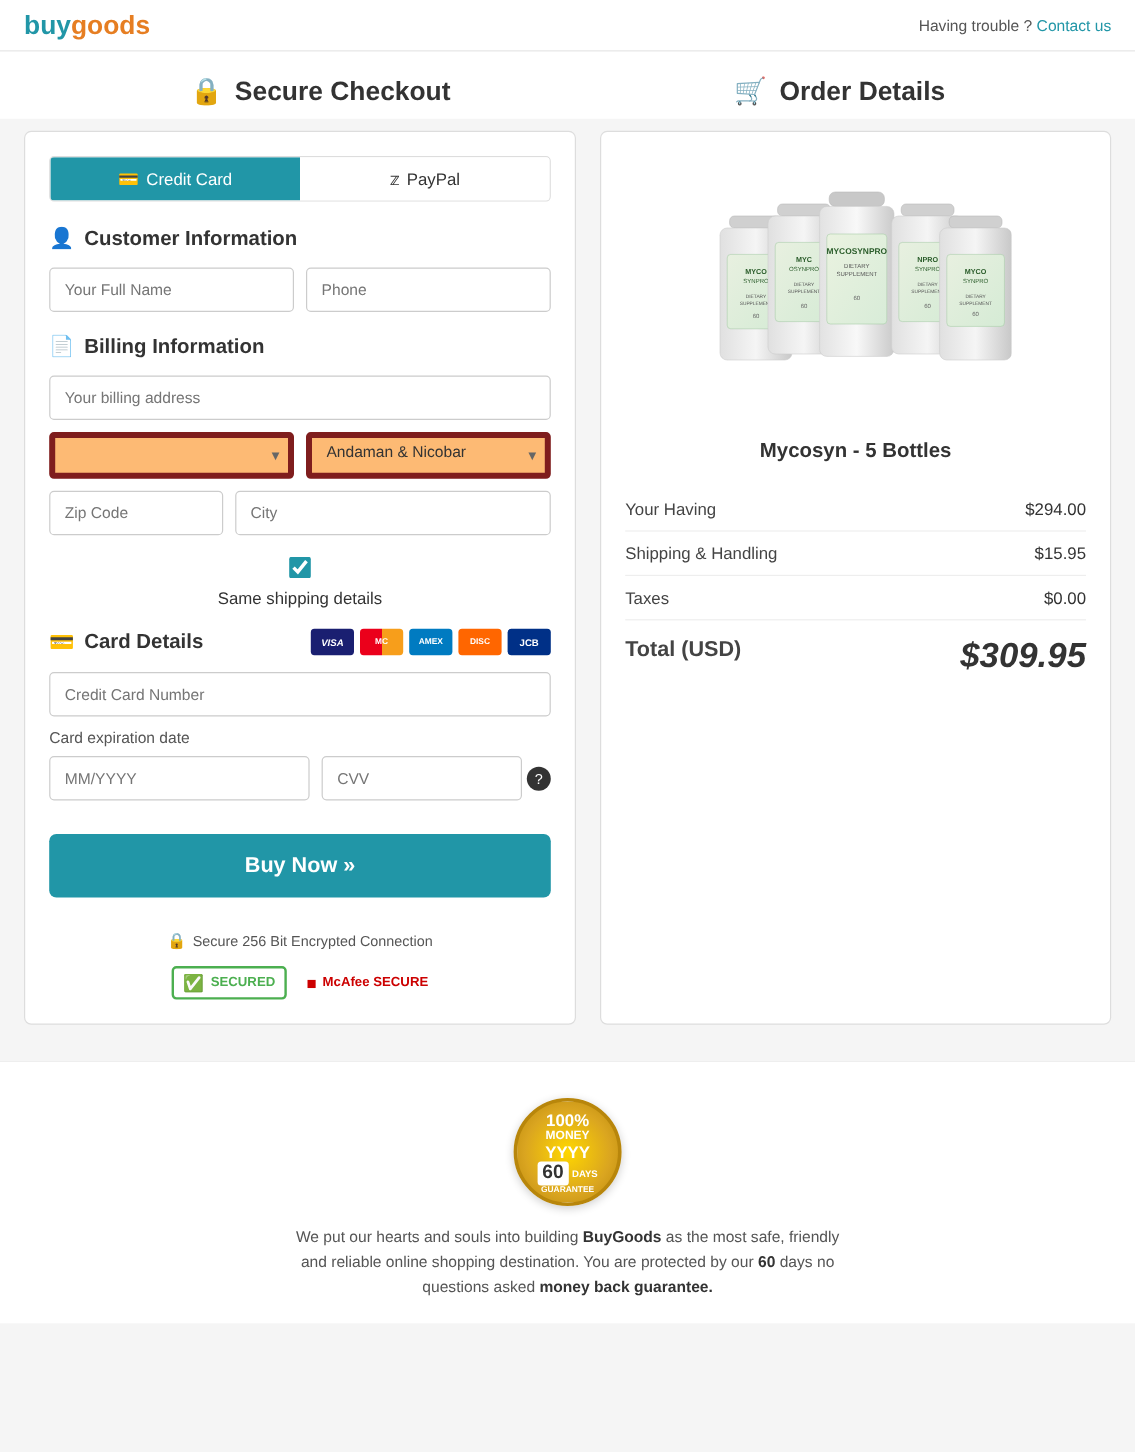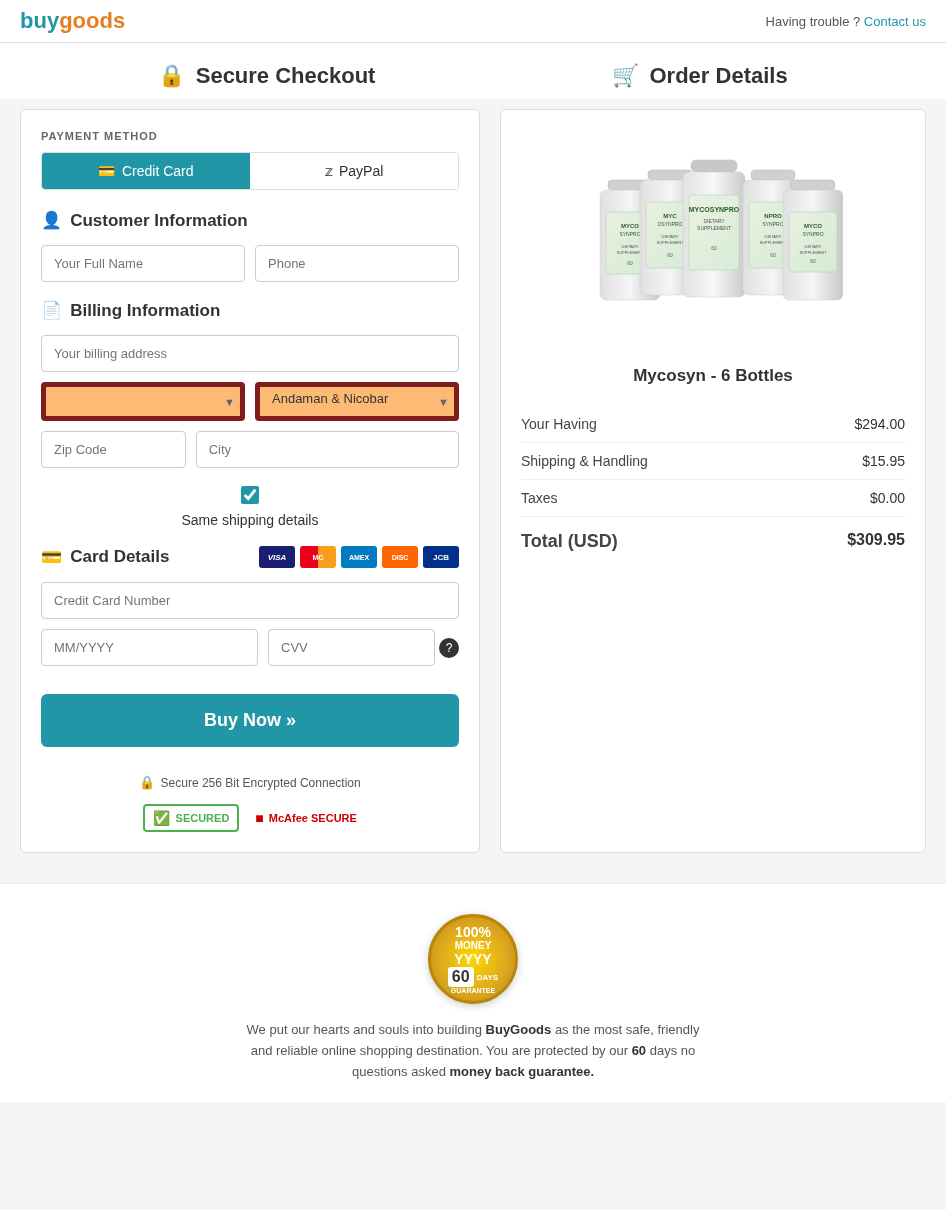--- a/index.html
+++ b/index.html
@@ -303,21 +303,21 @@
       font-size: 14px;
     }
     .price-row.total {
       font-size: 18px;
       font-weight: bold;
       border-bottom: none;
       padding-top: 14px;
     }
     .price-label { color: #444; }
     .price-value { color: #333; font-weight: 500; }
-    .price-row.total .price-value { color: #333; font-size: 16px; font-weight: bold; }
+    .price-row.total .price-value { color: #333; font-size: 29px; font-weight: bold; font-style: italic; }
 
     
     .footer {
       text-align: center;
       padding: 30px 20px 20px;
       background: #fff;
       border-top: 1px solid #eee;
     }
     .money-back-badge {
       width: 90px;
@@ -362,21 +362,20 @@
     <span>🛒</span>
     <span>Order Details</span>
   </div>
 </div>
 
 <div class="page-content">
 
   <div class="left-panel">
 
     
-    <div class="payment-method-label">PAYMENT METHOD</div>
     <div class="payment-tabs">
       <div class="payment-tab active">
         <span>💳</span>
         <span>Credit Card</span>
       </div>
       <div class="payment-tab inactive">
         <span>𝕫</span>
         <span>PayPal</span>
       </div>
     </div>
@@ -442,20 +441,21 @@
           <div class="card-icon card-visa">VISA</div>
           <div class="card-icon card-mc" style="background: linear-gradient(to right, #eb001b 50%, #f79e1b 50%); color:#fff; font-size:7px;">MC</div>
           <div class="card-icon card-amex">AMEX</div>
           <div class="card-icon card-discover">DISC</div>
           <div class="card-icon card-jcb">JCB</div>
         </div>
       </div>
       <div class="form-row">
         <input class="form-input" type="text" placeholder="Credit Card Number" style="">
       </div>
+      <div class="expiry-label">Card expiration date</div>
       <div class="cvv-row">
         <input class="form-input" type="text" style="flex: 1 1 0%;" placeholder="MM/YYYY">
         <div class="cvv-input-wrap" style="display:flex;align-items:center;flex:1">
           <input class="form-input" type="text" style="flex: 1 1 0%;" placeholder="CVV">
           <div class="cvv-help">?</div>
         </div>
       </div>
     </div>
 
     
@@ -557,21 +557,21 @@
             </linearGradient>
             <linearGradient id="labelGrad2" x1="0%" y1="0%" x2="100%" y2="100%">
               <stop offset="0%" style="stop-color:#eaf2e0"></stop>
               <stop offset="100%" style="stop-color:#d8ecd8"></stop>
             </linearGradient>
           </defs>
         </svg>
       </div>
     </div>
 
-    <div class="product-name">Mycosyn - 6 Bottles</div>
+    <div class="product-name">Mycosyn - 5 Bottles</div>
 
     <div class="price-row">
       <span class="price-label">Your Having</span>
       <span class="price-value">$294.00</span>
     </div>
     <div class="price-row">
       <span class="price-label">Shipping &amp; Handling</span>
       <span class="price-value">$15.95</span>
     </div>
     <div class="price-row">

